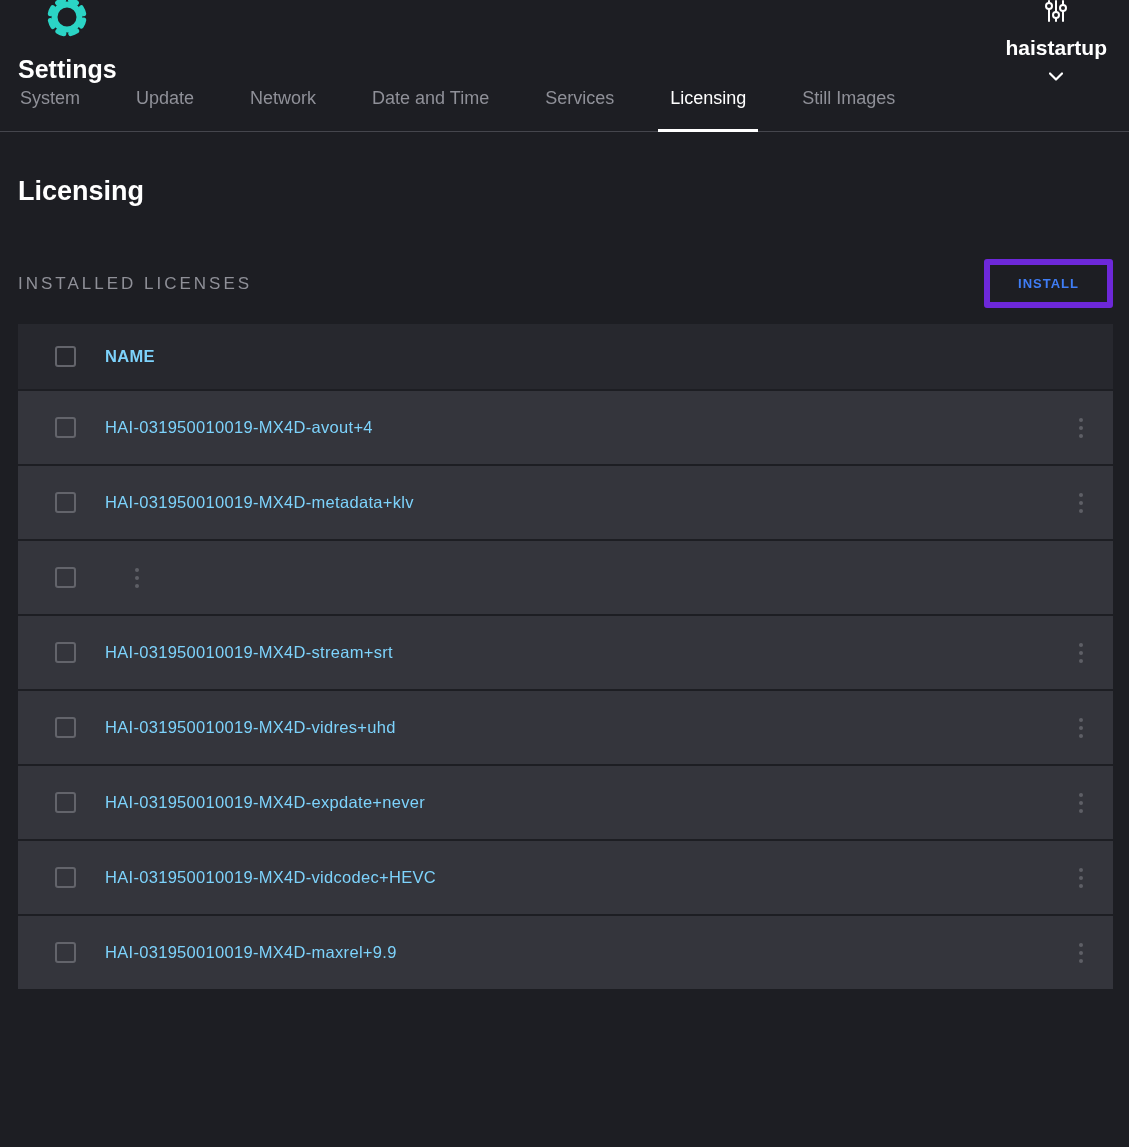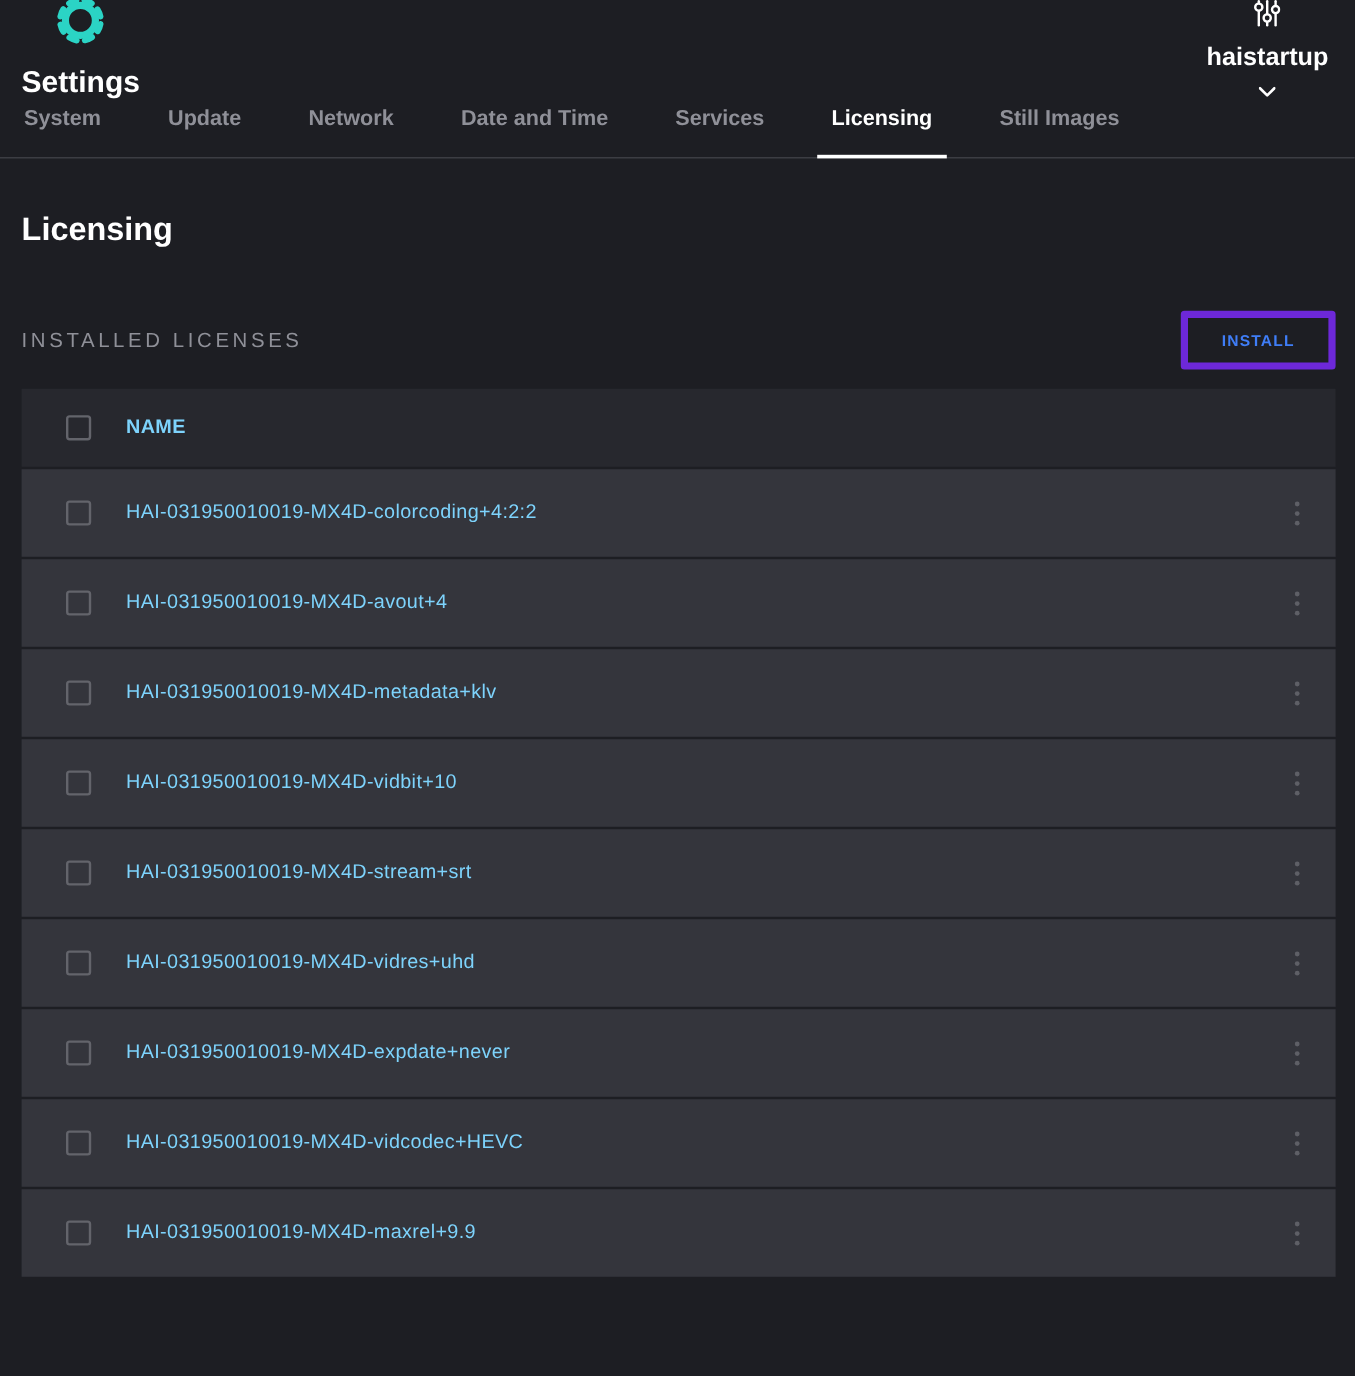--- a/index.html
+++ b/index.html
@@ -21,21 +21,20 @@
   .app-title { font-size:25px; font-weight:bold; color:#ffffff; }
   .user-menu {
     display:flex; align-items:center; gap:12px;
     color:#ffffff; font-size:21px; font-weight:bold; cursor:pointer;flex-direction:column;
   }
 
   
   .tab-bar {
     display:flex; padding:0 18px;
     border-bottom:1px solid #45464d;
-    font-weight:bold;
   }
   .tab {
     position:relative;
     margin-right:52px;
     padding:16px 2px 22px;
     font-size:18px; color:#8f9098; cursor:pointer; white-space:nowrap;
   }
   .tab.active { color:#ffffff; }
   .tab.active::after {
     content:""; position:absolute; left:-10px; right:-10px; bottom:-1px;
@@ -164,33 +163,20 @@
       </div>
       <div class="cell-name col-name-header">NAME</div>
       <div class="cell-actions"></div>
     </div>
 
     <div>
         <div class="row">
     <div class="cell-check">
       <span class="checkbox"></span>
     </div>
-    <div class="cell-name">HAI-031950010019-MX4D-colorcoding+4:2:2</div>
-    <div class="cell-actions">
-      <span class="kebab">
-        <span class="dot"></span>
-              <span class="dot"></span>
-              <span class="dot"></span>
-      </span>
-    </div>
-  </div>
-        <div class="row">
-    <div class="cell-check">
-      <span class="checkbox"></span>
-    </div>
     <div class="cell-name">HAI-031950010019-MX4D-avout+4</div>
     <div class="cell-actions">
       <span class="kebab">
         <span class="dot"></span>
               <span class="dot"></span>
               <span class="dot"></span>
       </span>
     </div>
   </div>
         <div class="row">
@@ -203,21 +189,20 @@
         <span class="dot"></span>
               <span class="dot"></span>
               <span class="dot"></span>
       </span>
     </div>
   </div>
         <div class="row">
     <div class="cell-check">
       <span class="checkbox"></span>
     </div>
-    <div class="cell-name">HAI-031950010019-MX4D-vidbit+10</div>
     <div class="cell-actions">
       <span class="kebab">
         <span class="dot"></span>
               <span class="dot"></span>
               <span class="dot"></span>
       </span>
     </div>
   </div>
         <div class="row">
     <div class="cell-check">

